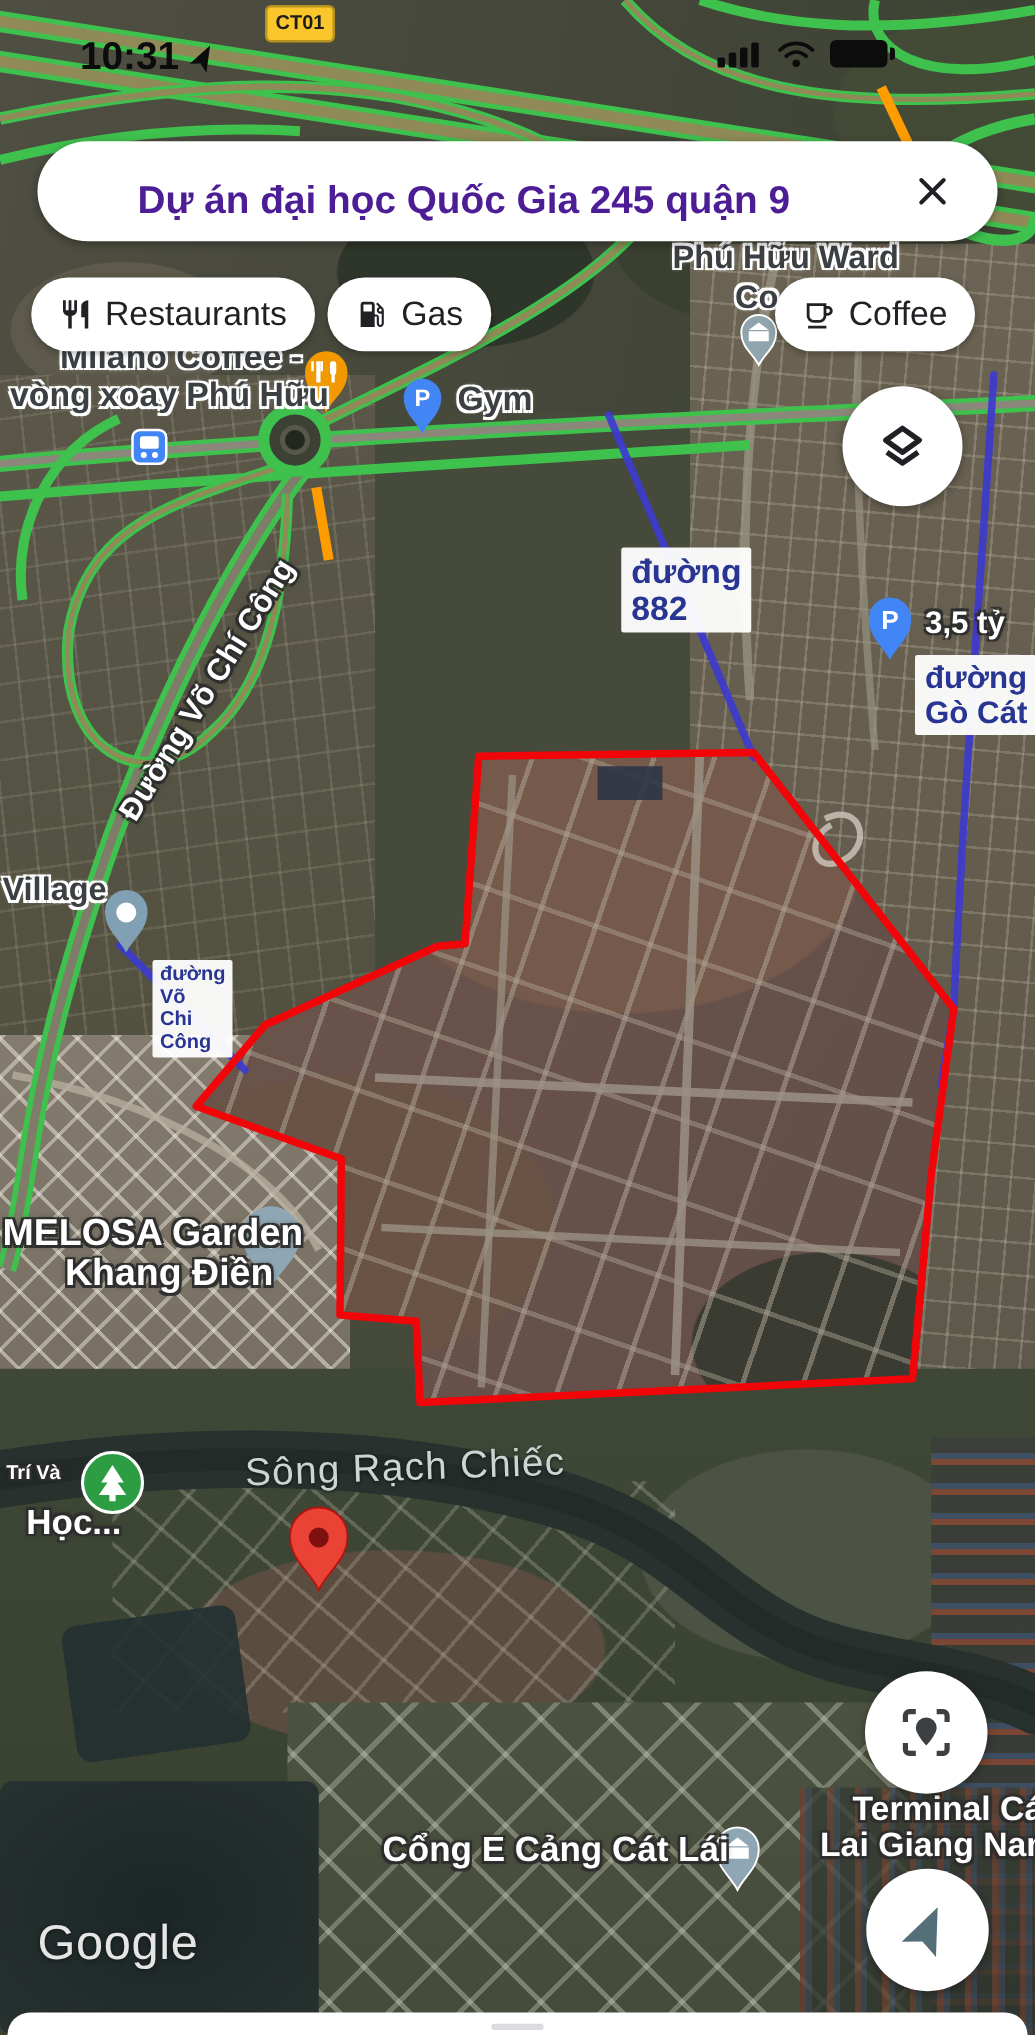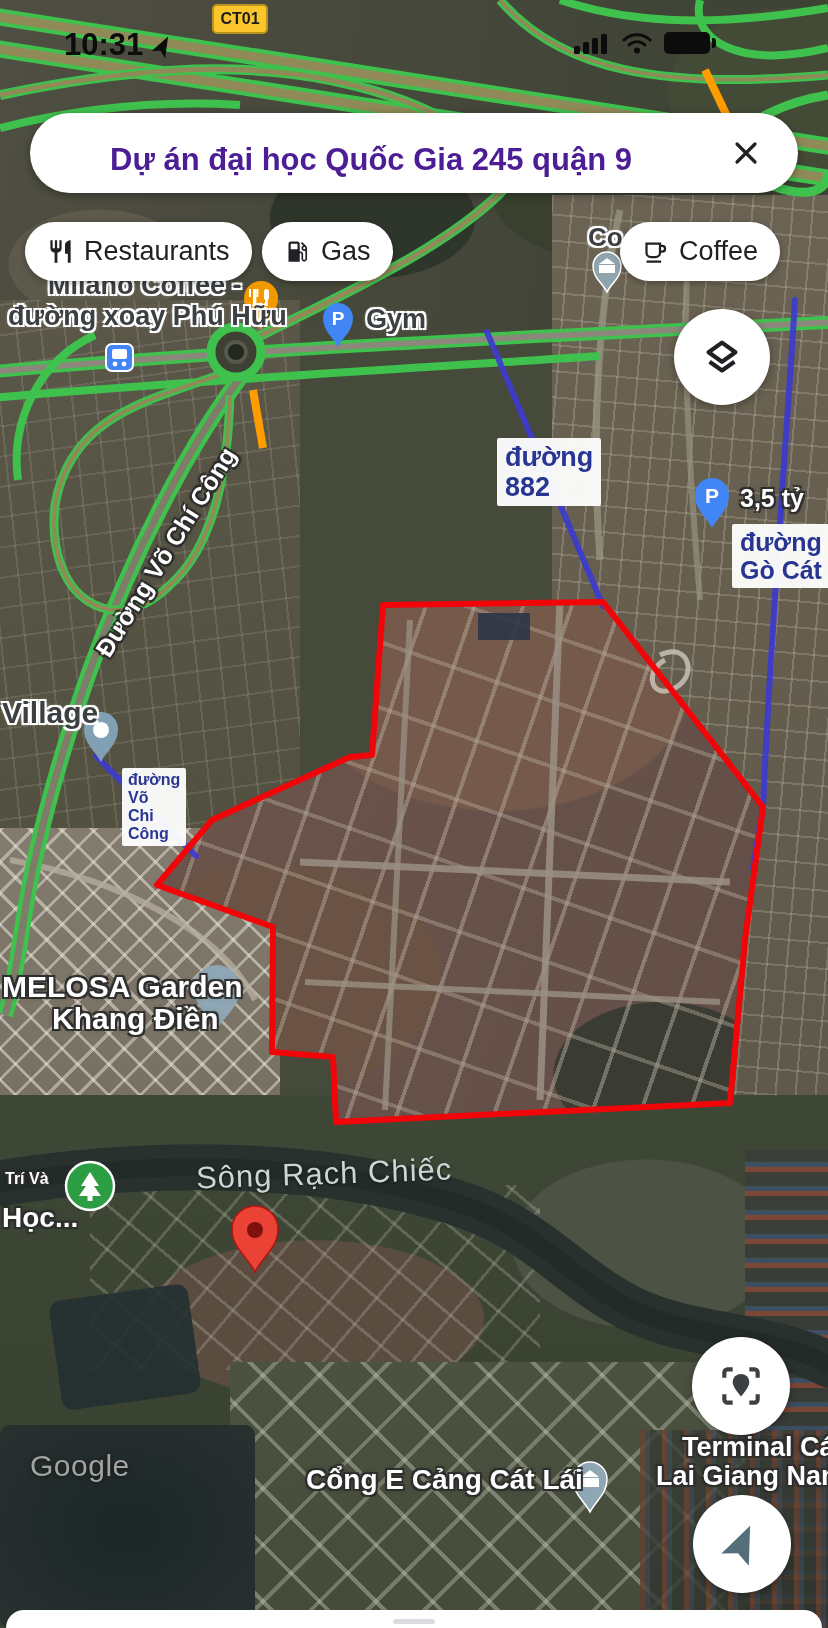--- a/index.html
+++ b/index.html
@@ -86,22 +86,22 @@
   #chips{position:absolute;left:0;top:222px;width:828px;height:60px;z-index:60;}
   .chip{position:absolute;height:59px;background:#fff;border-radius:30px;display:flex;
     align-items:center;gap:10px;padding:0 22px;box-shadow:0 2px 6px rgba(0,0,0,.3);
     font-size:27px;color:#202124;font-weight:400;cursor:pointer;}
   .roundbtn{position:absolute;background:#fff;border-radius:50%;z-index:60;
     box-shadow:0 2px 8px rgba(0,0,0,.35);display:flex;align-items:center;justify-content:center;
     cursor:pointer;}
   #ct01{position:absolute;left:212px;top:4px;width:52px;height:26px;background:#fbc62c;
     border:2px solid #b9931f;border-radius:5px;color:#1c1c1c;font-size:16px;font-weight:700;
     display:flex;align-items:center;justify-content:center;z-index:30;}
-  #google-logo{position:absolute;left:30px;top:1449px;font-size:30px;font-weight:500;
-    color:#a3a3a3;letter-spacing:.5px;z-index:50;text-shadow:0 1px 4px rgba(0,0,0,.5);}
+  #google-logo{position:absolute;left:30px;top:1533px;font-size:39px;font-weight:500;
+    color:#e5e5e5;letter-spacing:.5px;z-index:50;text-shadow:0 1px 4px rgba(0,0,0,.5);}
   #bottomsheet{position:absolute;left:6px;right:6px;top:1610px;height:24px;background:#fff;
     border-radius:18px 18px 0 0;z-index:90;}
   #sheet-handle{position:absolute;left:50%;top:9px;width:42px;height:5px;margin-left:-21px;
     background:#dadce0;border-radius:3px;}
   svg{display:block;}
   #mapsvg{position:absolute;left:0;top:0;z-index:20;}
 </style>
 </head>
 <body>
 
@@ -224,32 +224,33 @@
       <path d="M0 0 C-7 -15 -23 -24 -23 -43 a23 23 0 1 1 46 0 C23 -24 7 -15 0 0 Z" fill="#ea4335" stroke="#b31412" stroke-width="1.5"></path>
       <circle cx="0" cy="-42" r="8" fill="#7e1010"></circle>
     </g>
     <g transform="translate(590,1512)">
       <path d="M0 0 C-5.5 -11 -17 -18 -17 -33 a17 17 0 1 1 34 0 C17 -18 5.5 -11 0 0 Z" fill="#8fa7b5" stroke="#fff" stroke-width="1.5"></path>
       <path d="M-9 -35 L0 -42 L9 -35 Z" fill="#fff"></path>
       <rect x="-9" y="-34" width="18" height="9" fill="#fff"></rect>
     </g>
   </svg>
 
+  <div class="lbl halo-light" style="left:538px;top:190px;font-size:26px;">Phú Hữu Ward</div>
   <div class="lbl halo-light" style="left:588px;top:222px;font-size:26px;z-index:35;">Co...</div>
   <div class="lbl halo-light" style="left:48px;top:270px;font-size:27px;">Milano Coffee -</div>
-  <div class="lbl halo-light" style="left:8px;top:301px;font-size:27px;">đường xoay Phú Hữu</div>
+  <div class="lbl halo-light" style="left:8px;top:301px;font-size:27px;">vòng xoay Phú Hữu</div>
   <div class="lbl halo-light" style="left:366px;top:304px;font-size:27px;text-align:right;">Gym</div>
-  <div class="lbl halo-light" style="left:2px;top:696px;font-size:30px;">Village</div>
+  <div class="lbl halo-light" style="left:2px;top:696px;font-size:26px;">Village</div>
   <div class="lbl halo-dark" style="left:102px;top:640px;font-size:25px;transform:rotate(-58deg);transform-origin:left center;">Đường Võ Chí Công</div>
   <div class="lbl halo-dark" style="left:740px;top:484px;font-size:25px;">3,5 tỷ</div>
   <div class="lbl halo-dark" style="left:2px;top:970px;font-size:30px;">MELOSA Garden</div>
   <div class="lbl halo-dark" style="left:52px;top:1002px;font-size:30px;">Khang Điền</div>
   <div class="lbl river-lbl" style="left:196px;top:1156px;font-size:31px;">Sông Rạch Chiếc</div>
   <div class="lbl halo-dark" style="left:5px;top:1170px;font-size:16px;">Trí Và</div>
-  <div class="lbl halo-dark" style="left:2px;top:1202px;font-size:28px;">Học...</div>
+  <div class="lbl halo-dark" style="left:21px;top:1202px;font-size:28px;">Học...</div>
   <div class="lbl halo-dark" style="left:682px;top:1432px;font-size:27px;">Terminal Cát</div>
   <div class="lbl halo-dark" style="left:656px;top:1461px;font-size:27px;">Lai Giang Nam</div>
   <div class="lbl halo-dark" style="left:306px;top:1464px;font-size:28px;">Cổng E Cảng Cát Lái</div>
 
   <div class="bluebox" style="left:497px;top:438px;font-size:27px;">
     <div>đường</div>
     <div>882</div>
   </div>
   <div class="bluebox" style="left:732px;top:524px;font-size:25px;">
     <div>đường</div>

